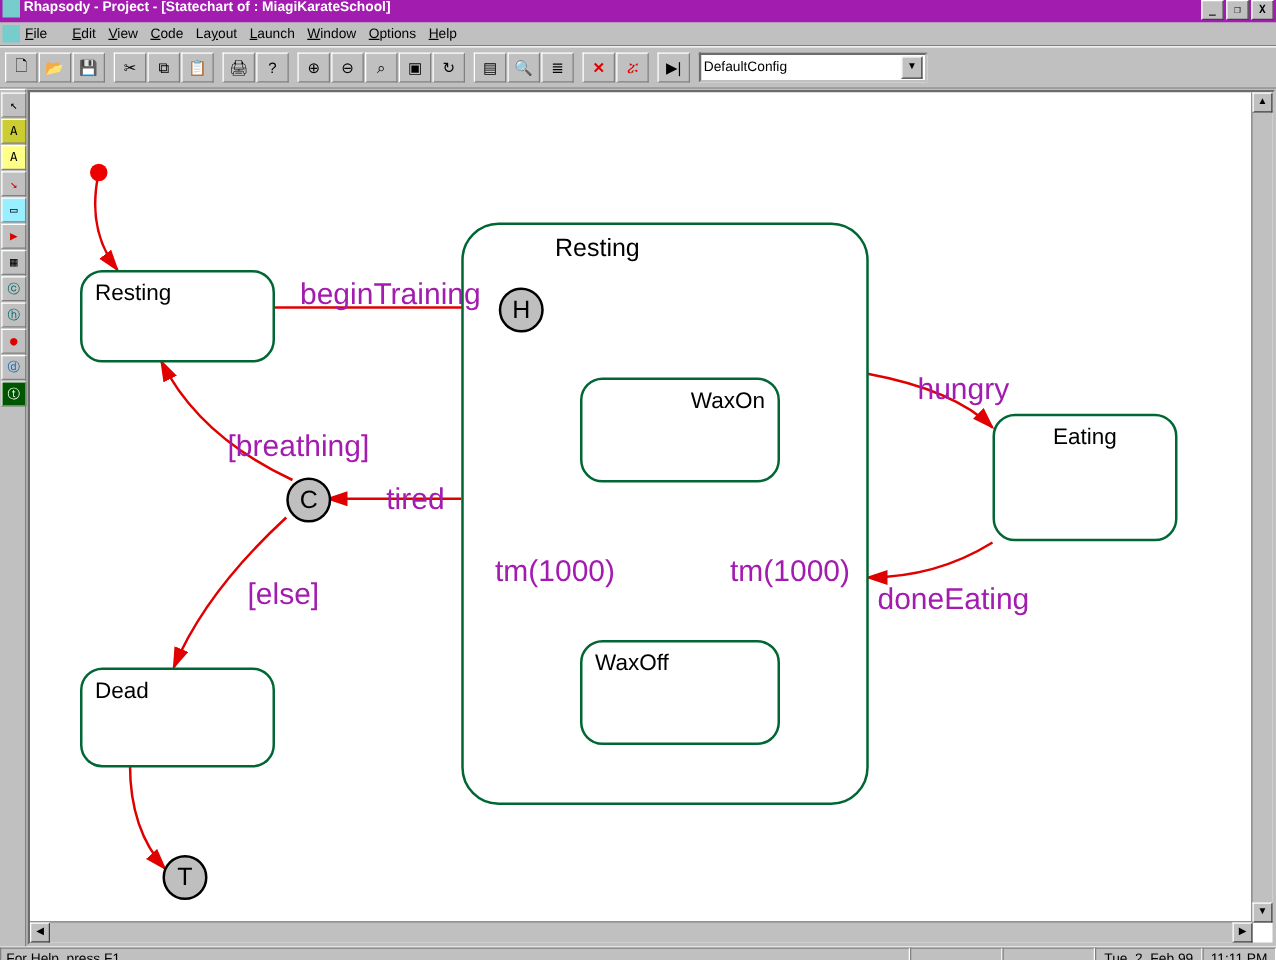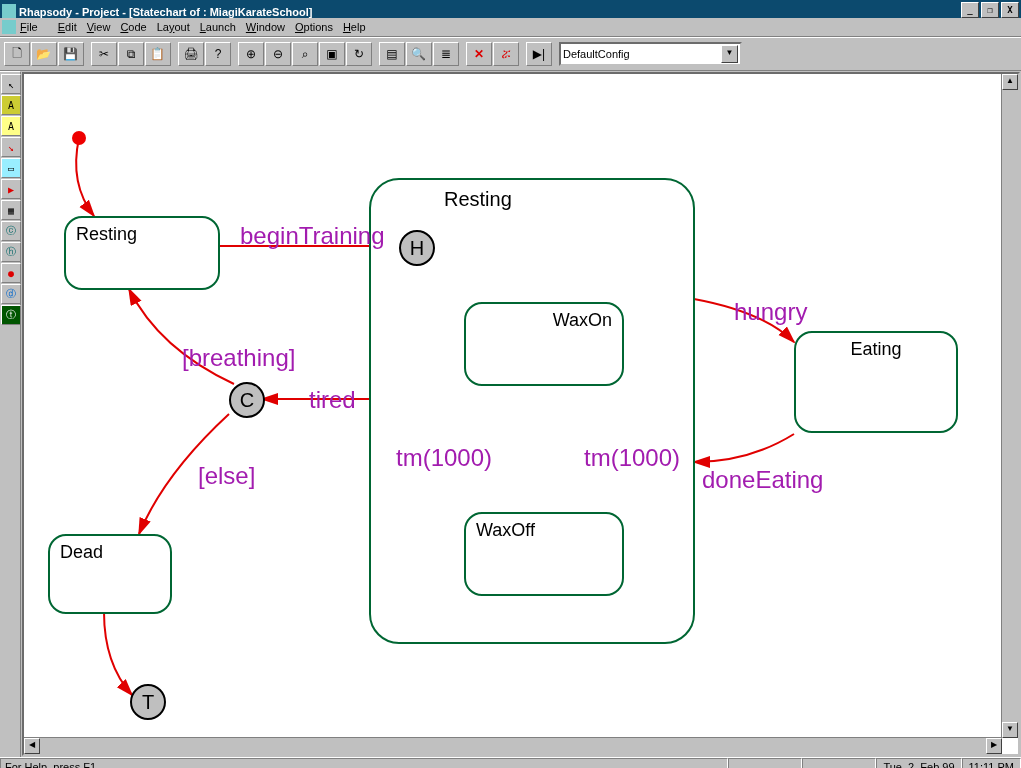--- a/index.html
+++ b/index.html
@@ -1,16 +1,16 @@
 <!DOCTYPE html>
 <html><head>
 <meta charset="utf-8">
 <style>
 html,body{margin:0;padding:0;width:1021px;height:768px;overflow:hidden;font-family:"MS Sans Serif",Tahoma,sans-serif;font-size:11px;background:#c0c0c0}
-.titlebar{height:18px;background:#0c4a6e;color:#fff;display:flex;align-items:flex-end;padding:0 2px;font-weight:bold}
+.titlebar{height:18px;background:#a21caf;color:#fff;display:flex;align-items:flex-start;padding:0 2px;font-weight:bold}
 .titlebar .appicon{width:14px;height:14px;background:#7cc;margin-right:3px;display:inline-block}
 .titlebar .spacer{flex:1}
 .winbtn{width:16px;height:14px;background:#c0c0c0;border:1px solid #fff;border-right-color:#404040;border-bottom-color:#404040;margin-left:2px;display:flex;align-items:center;justify-content:center;font-family:monospace;font-size:9px;color:#000;font-weight:bold}
 .menubar{height:18px;background:#c0c0c0;display:flex;align-items:center;padding-left:2px;border-bottom:1px solid #808080}
 .menubar .mdicon{width:14px;height:14px;background:#7cc;margin-right:4px;display:inline-block}
 .menubar span{margin-right:10px;cursor:default}
 .menubar span u{text-decoration:underline}
 .toolbar{height:28px;background:#c0c0c0;display:flex;align-items:center;padding:2px 4px;border-top:1px solid #fff;border-bottom:1px solid #808080}
 .tb-btn{width:24px;height:22px;border:1px solid #fff;border-right-color:#808080;border-bottom-color:#808080;background:#c0c0c0;margin-right:1px;display:flex;align-items:center;justify-content:center;font-size:12px}
 .tb-sep{width:6px}
@@ -155,25 +155,25 @@
       <div class="composite-title" style="left:420px;top:114px">Resting</div>
 
       <div class="state" style="left:440px;top:228px;width:160px;height:84px">
         <div class="state-title" style="text-align:right">WaxOn</div>
       </div>
 
       <div class="state" style="left:440px;top:438px;width:160px;height:84px">
         <div class="state-title" style="">WaxOff</div>
       </div>
 
-      <div class="state" style="left:770px;top:257px;width:164px;height:102px">
+      <div class="state" style="left:770px;top:257px;width:148px;height:102px">
         <div class="state-title" style="text-align:center">Eating</div>
       </div>
 
-      <div class="state" style="left:24px;top:460px;width:124px;height:80px">
+      <div class="state" style="left:40px;top:460px;width:156px;height:80px">
         <div class="state-title">Dead</div>
       </div>
 
       <div class="pseudo" style="left:375px;top:156px;width:32px;height:32px">
         <span>H</span>
       </div>
       <div class="pseudo" style="left:205px;top:308px;width:32px;height:32px">
         <span>C</span>
       </div>
       <div class="pseudo" style="left:106px;top:610px;width:32px;height:32px">

